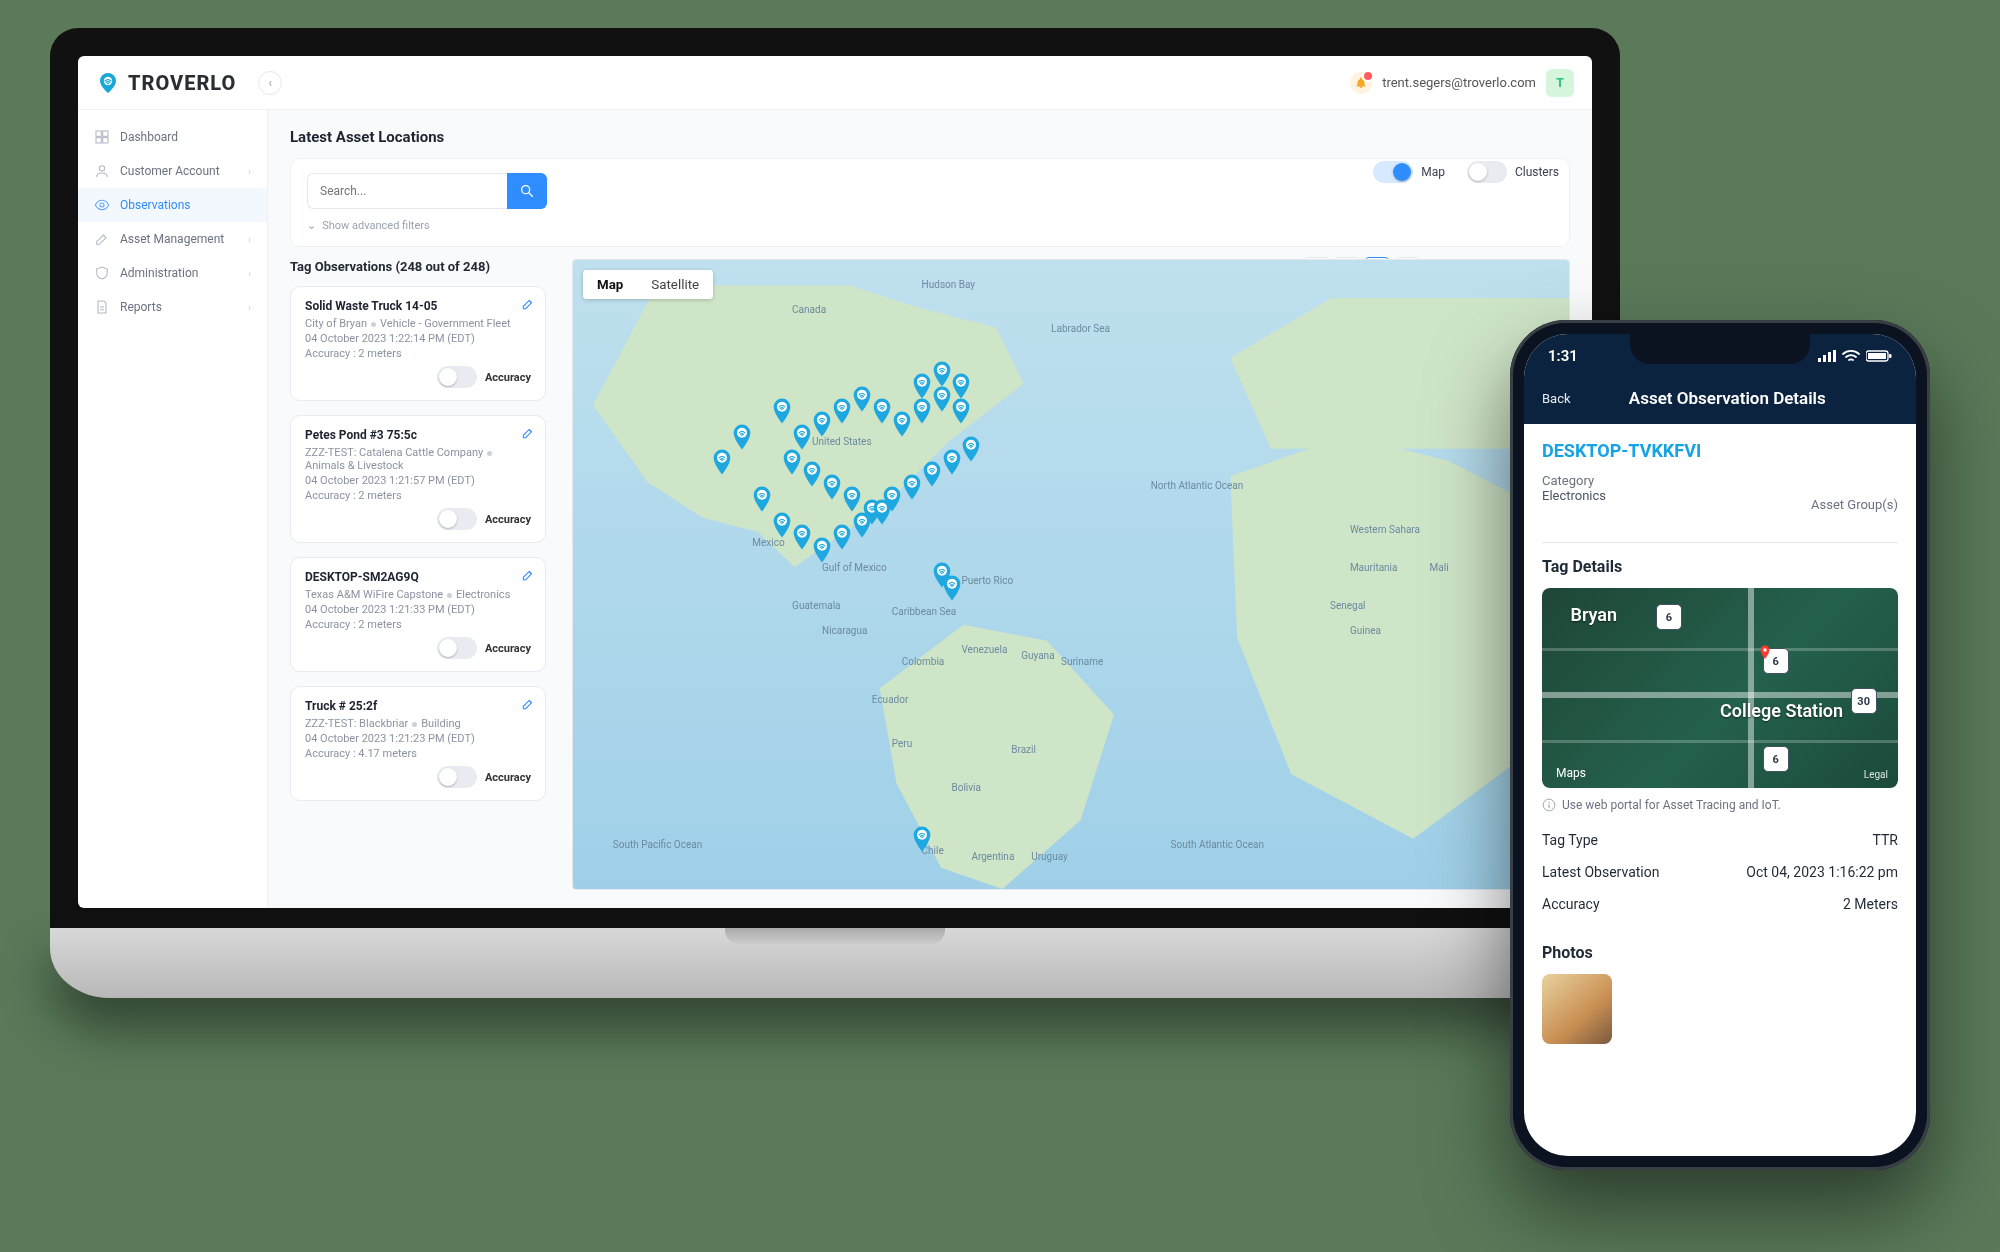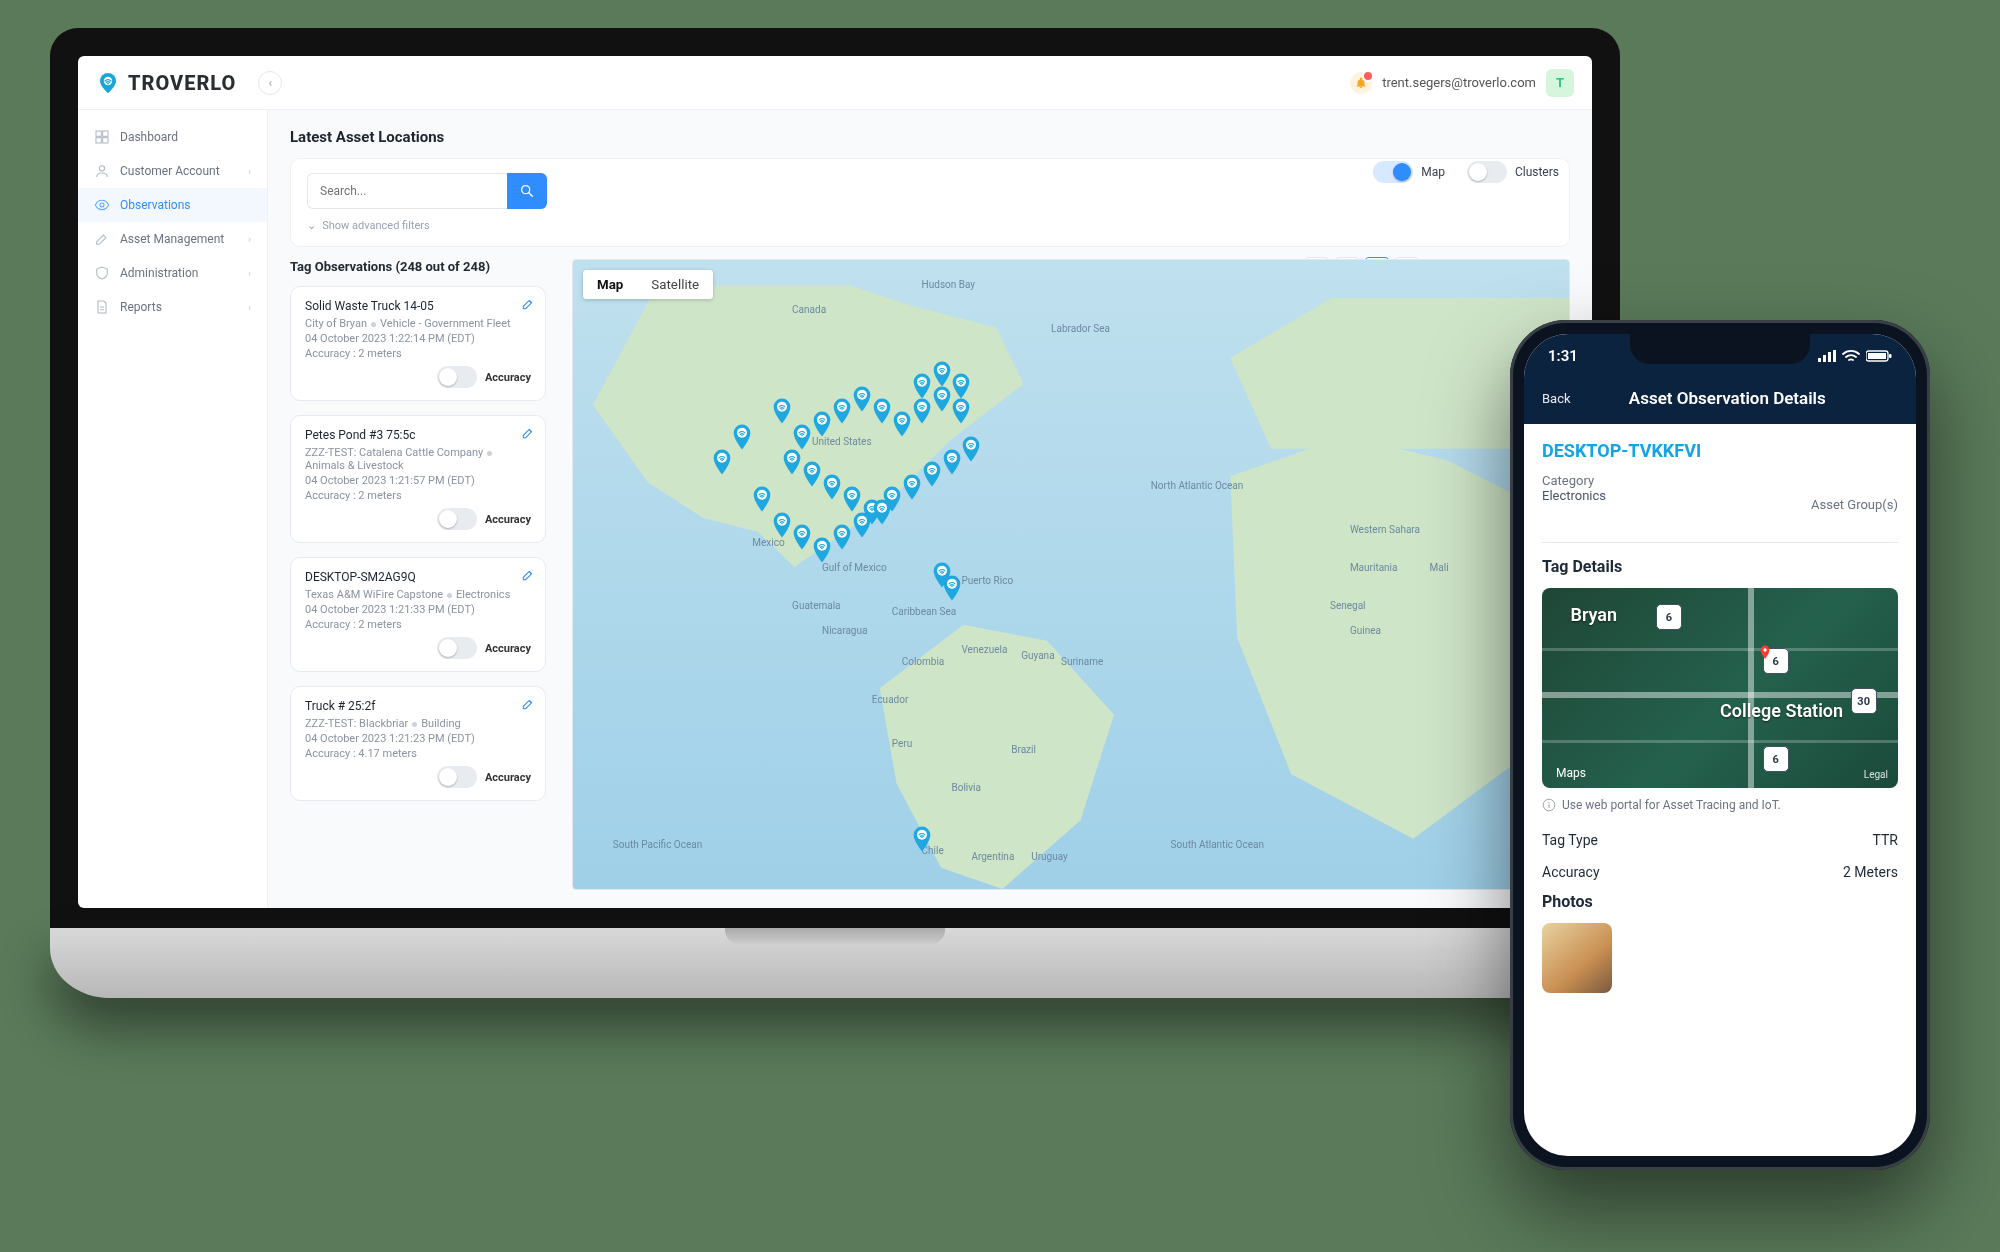--- a/index.html
+++ b/index.html
@@ -45,21 +45,21 @@
   .toggle { width:40px; height:22px; border-radius:20px; background:#e8ebf0; position:relative; }
   .toggle.on { background:#d6e9ff; }
   .knob { width:18px; height:18px; border-radius:50%; background:#fff; position:absolute; top:2px; left:2px; box-shadow:0 1px 2px rgba(0,0,0,.25); }
   .toggle.on .knob { left:20px; background:#2f8dff; }
 
   .mid { position:relative; display:flex; gap:22px; flex:1; min-height:0; }
   .left-col { width:260px; display:flex; flex-direction:column; gap:12px; }
   .left-title { font-size:13px; font-weight:700; color:#232a33; }
   .cards { flex:1; overflow-y:auto; display:flex; flex-direction:column; gap:14px; padding-right:4px; }
   .card { border:1px solid #e7eaf0; border-radius:10px; padding:12px 14px; font-size:11px; color:#4d5560; position:relative; background:#fff; }
-  .card .t { font-weight:400; color:#1d2430; font-size:12px; margin-bottom:4px; }
+  .card .t { font-weight:700; color:#1d2430; font-size:12px; margin-bottom:4px; }
   .card .sub { color:#8b93a1; margin-bottom:2px; }
   .dot { display:inline-block; width:5px; height:5px; border-radius:50%; background:#cbd1da; vertical-align:middle; margin:0 4px; }
   .edit-ico { position:absolute; right:10px; top:10px; color:#2f8dff; }
   .acc-row { display:flex; align-items:center; justify-content:flex-end; gap:8px; margin-top:6px; font-weight:700; color:#333; }
 
   .right-col { flex:1; display:flex; flex-direction:column; gap:6px; min-height:0; }
   .dates { display:flex; gap:48px; font-size:12px; color:#333; }
   .dates .lbl { color:#222; font-weight:500; }
   .pager { position:absolute; right:150px; top:-2px; display:flex; align-items:center; gap:4px; }
   .pgbtn { width:26px; height:26px; border:1px solid #e4e7ee; border-radius:5px; background:#fff; font-size:11px; color:#6b7280; display:flex; align-items:center; justify-content:center; }
@@ -640,21 +640,25 @@
             <rect x="11" y="11" width="2" height="6" fill="#9aa3b2"></rect>
           </svg>
         <span>Use web portal for Asset Tracing and IoT.</span>
       </div>
       <div id="kvrows">
           <div class="kv">
             <span>Tag Type</span>
             <span>TTR</span>
           </div>
           <div class="kv">
+            <span>Latest Observation</span>
+            <span>Oct 04, 2023 1:16:22 pm</span>
+          </div>
+          <div class="kv">
             <span>Accuracy</span>
             <span>2 Meters</span>
           </div>
         </div>
-      <div class="section-h" style="margin-top:4px;">Photos</div>
+      <div class="section-h" style="margin-top:23px;">Photos</div>
       <div class="photo-thumb"></div>
     </div>
   </div>
 </div>
 
 </body></html>

